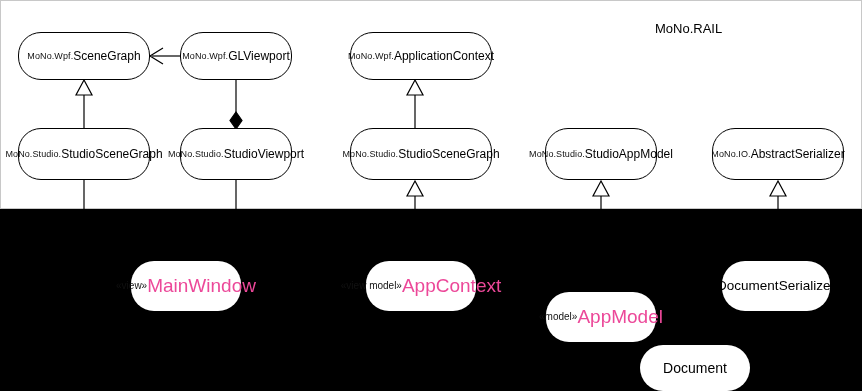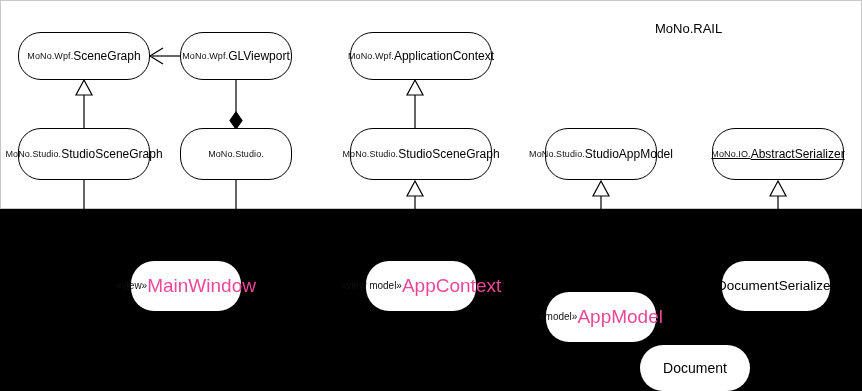--- a/index.html
+++ b/index.html
@@ -175,33 +175,34 @@
     <div class="nm">ApplicationContext</div>
   </div>
 
   <div class="node bordered" style="left:18px; top:128px; width:132px; height:52px;">
     <div class="ns">MoNo.Studio.</div>
     <div class="nm">StudioSceneGraph</div>
   </div>
 
   <div class="node bordered" style="left:180px; top:128px; width:112px; height:52px;">
     <div class="ns">MoNo.Studio.</div>
+    <div class="nm">StudioViewport</div>
   </div>
 
   <div class="node bordered" style="left:350px; top:128px; width:142px; height:52px;">
     <div class="ns">MoNo.Studio.</div>
     <div class="nm">StudioSceneGraph</div>
   </div>
 
   <div class="node bordered" style="left:545px; top:128px; width:112px; height:52px;">
     <div class="ns">MoNo.Studio.</div>
     <div class="nm">StudioAppModel</div>
   </div>
 
-  <div class="node bordered" style="left:712px; top:128px; width:132px; height:52px;text-decoration:underline;">
+  <div class="node bordered" style="left:712px; top:128px; width:132px; height:52px;">
     <div class="ns">MoNo.IO.</div>
     <div class="nm">AbstractSerializer</div>
   </div>
 
   <div class="node" style="left:131px; top:261px; width:110px; height:50px;">
     <div class="stereo">«view»</div>
     <div class="nm-bold">MainWindow</div>
   </div>
 
   <div class="node" style="left:366px; top:261px; width:110px; height:50px;">

